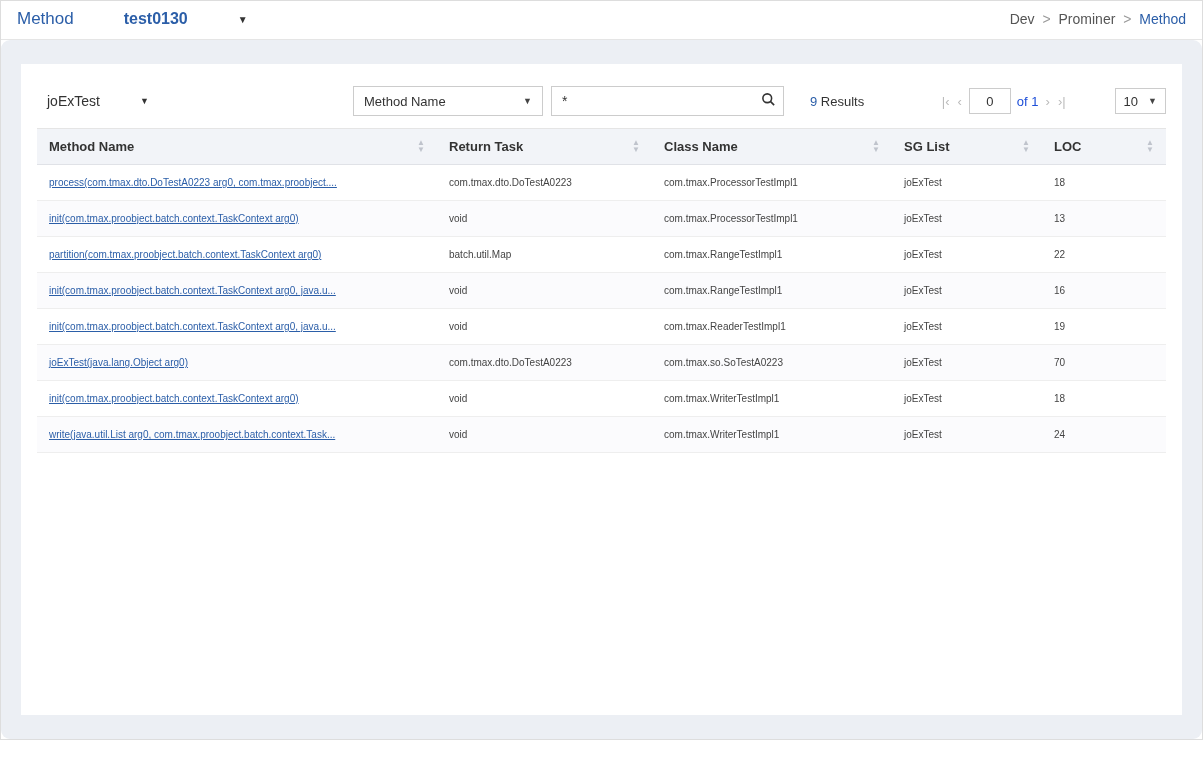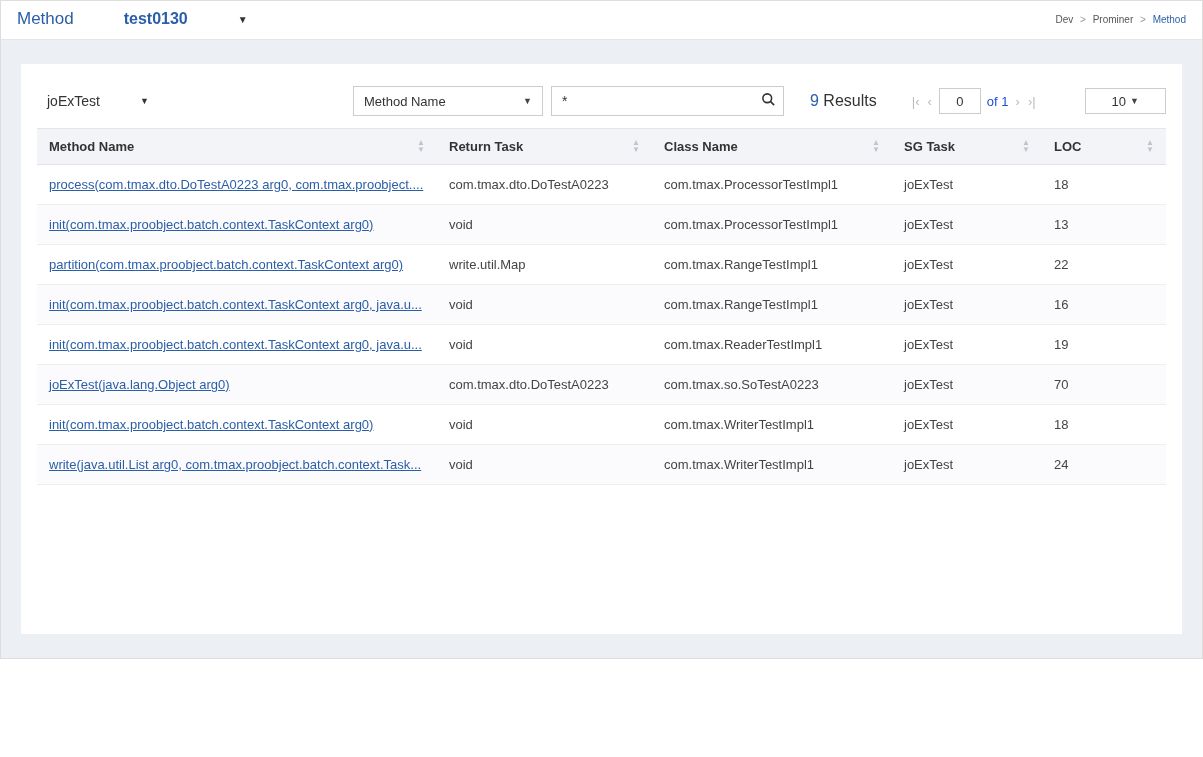--- a/index.html
+++ b/index.html
@@ -5,44 +5,45 @@
   * { box-sizing: border-box; margin: 0; padding: 0; }
   body {
     font-family: "Segoe UI", Arial, sans-serif;
     font-size: 13px;
     background: #fff;
     color: #333;
   }
   .outer {
     border: 1px solid #ddd;
     width: 1203px;
-    height: 659px;
+    height: 740px;
     display: flex;
     flex-direction: column;
   }
   .header {
     display: flex;
     align-items: center;
     justify-content: space-between;
     padding: 8px 16px 10px 16px;
     border-bottom: 1px solid #e5e5e5;
     background: #fff;
   }
   .header-left { display: flex; align-items: center; gap: 50px; }
   .page-title { color: #2b5ea8; font-size: 17px; font-weight: 500; }
   .project-select { display: flex; align-items: center; gap: 50px; color: #2b5ea8; font-size: 16px; font-weight: 600; cursor: pointer; }
   .project-select .tri { font-size: 10px; color: #333; }
-  .breadcrumb { font-size: 10px; color: #555; }
+  .breadcrumb { font-size: 14px; color: #555; }
   .breadcrumb .sep { color: #999; margin: 0 4px; }
   .breadcrumb .active { color: #2b5ea8; }
 
   .body-bg {
     flex: 1;
     background: #eceff4;
     padding: 24px 20px;
+    border-radius: 9px;
   }
   .panel {
     background: #fff;
     width: 100%;
     height: 100%;
     padding: 22px 16px 16px 16px;
   }
 
   .toolbar {
     display: flex;
@@ -91,21 +92,21 @@
     color: #333;
   }
   .search-box .mag {
     width: 30px;
     text-align: center;
     font-size: 15px;
     color: #333;
     cursor: pointer;
   }
 
-  .results { margin-left: 18px; font-size: 16px; color: #333; }
+  .results { margin-left: 18px; font-size: 13px; color: #333; }
   .results .n { color: #2b5ea8; font-weight: 500; }
 
   .grow { flex: 1; }
 
   .pager { display: flex; align-items: center; gap: 6px; color: #bbb; }
   .pager .nav { cursor: pointer; font-size: 13px; user-select: none; padding: 0 1px; }
   .pager .pg-input {
     border: 1px solid #ccc;
     width: 42px;
     height: 26px;
@@ -115,22 +116,22 @@
     outline: none;
     background: #fff;
   }
   .pager .of { color: #1d4ed8; }
 
   .page-size {
     border: 1px solid #ccc;
     height: 26px;
     display: flex;
     align-items: center;
-    padding: 0 26px;
-    gap: 4px;
+    padding: 0 8px;
+    gap: 10px;
     cursor: pointer;
     margin-left: 40px;
     background: #fff;
   }
   .page-size .tri { font-size: 9px; color: #444; }
 
   table.grid {
     width: 100%;
     border-collapse: collapse;
     table-layout: fixed;
@@ -152,21 +153,21 @@
     color: #bfc3cc;
     line-height: 7px;
     display: flex;
     flex-direction: column;
     gap: 0;
     cursor: pointer;
   }
   .grid tbody td {
     padding: 12px 12px;
     border-bottom: 1px solid #eee;
-    font-size: 13px;
+    font-size: 10px;
     color: #444;
     white-space: nowrap;
     overflow: hidden;
     text-overflow: ellipsis;
   }
   .grid tbody tr:nth-child(even) td { background: #fbfbfd; }
   .mlink { color: #2b5ea8; text-decoration: underline; cursor: pointer; }
 
   .col-method { width: 400px; }
   .col-return { width: 215px; }
@@ -271,21 +272,21 @@
                 </span>
             </th>
             <th>
               <span>Class  Name</span>
               <span class="sort">
                   <span>▲</span>
                   <span>▼</span>
                 </span>
             </th>
             <th>
-              <span>SG  Task</span>
+              <span>SG  List</span>
               <span class="sort">
                   <span>▲</span>
                   <span>▼</span>
                 </span>
             </th>
             <th>
               <span>LOC</span>
               <span class="sort">
                   <span>▲</span>
                   <span>▼</span>
@@ -303,21 +304,21 @@
             </tr>
             <tr>
               <td><a class="mlink">init(com.tmax.proobject.batch.context.TaskContext arg0)</a></td>
               <td>void</td>
               <td>com.tmax.ProcessorTestImpl1</td>
               <td>joExTest</td>
               <td>13</td>
             </tr>
             <tr>
               <td><a class="mlink">partition(com.tmax.proobject.batch.context.TaskContext arg0)</a></td>
-              <td>write.util.Map</td>
+              <td>batch.util.Map</td>
               <td>com.tmax.RangeTestImpl1</td>
               <td>joExTest</td>
               <td>22</td>
             </tr>
             <tr>
               <td><a class="mlink">init(com.tmax.proobject.batch.context.TaskContext arg0,  java.u...</a></td>
               <td>void</td>
               <td>com.tmax.RangeTestImpl1</td>
               <td>joExTest</td>
               <td>16</td>

